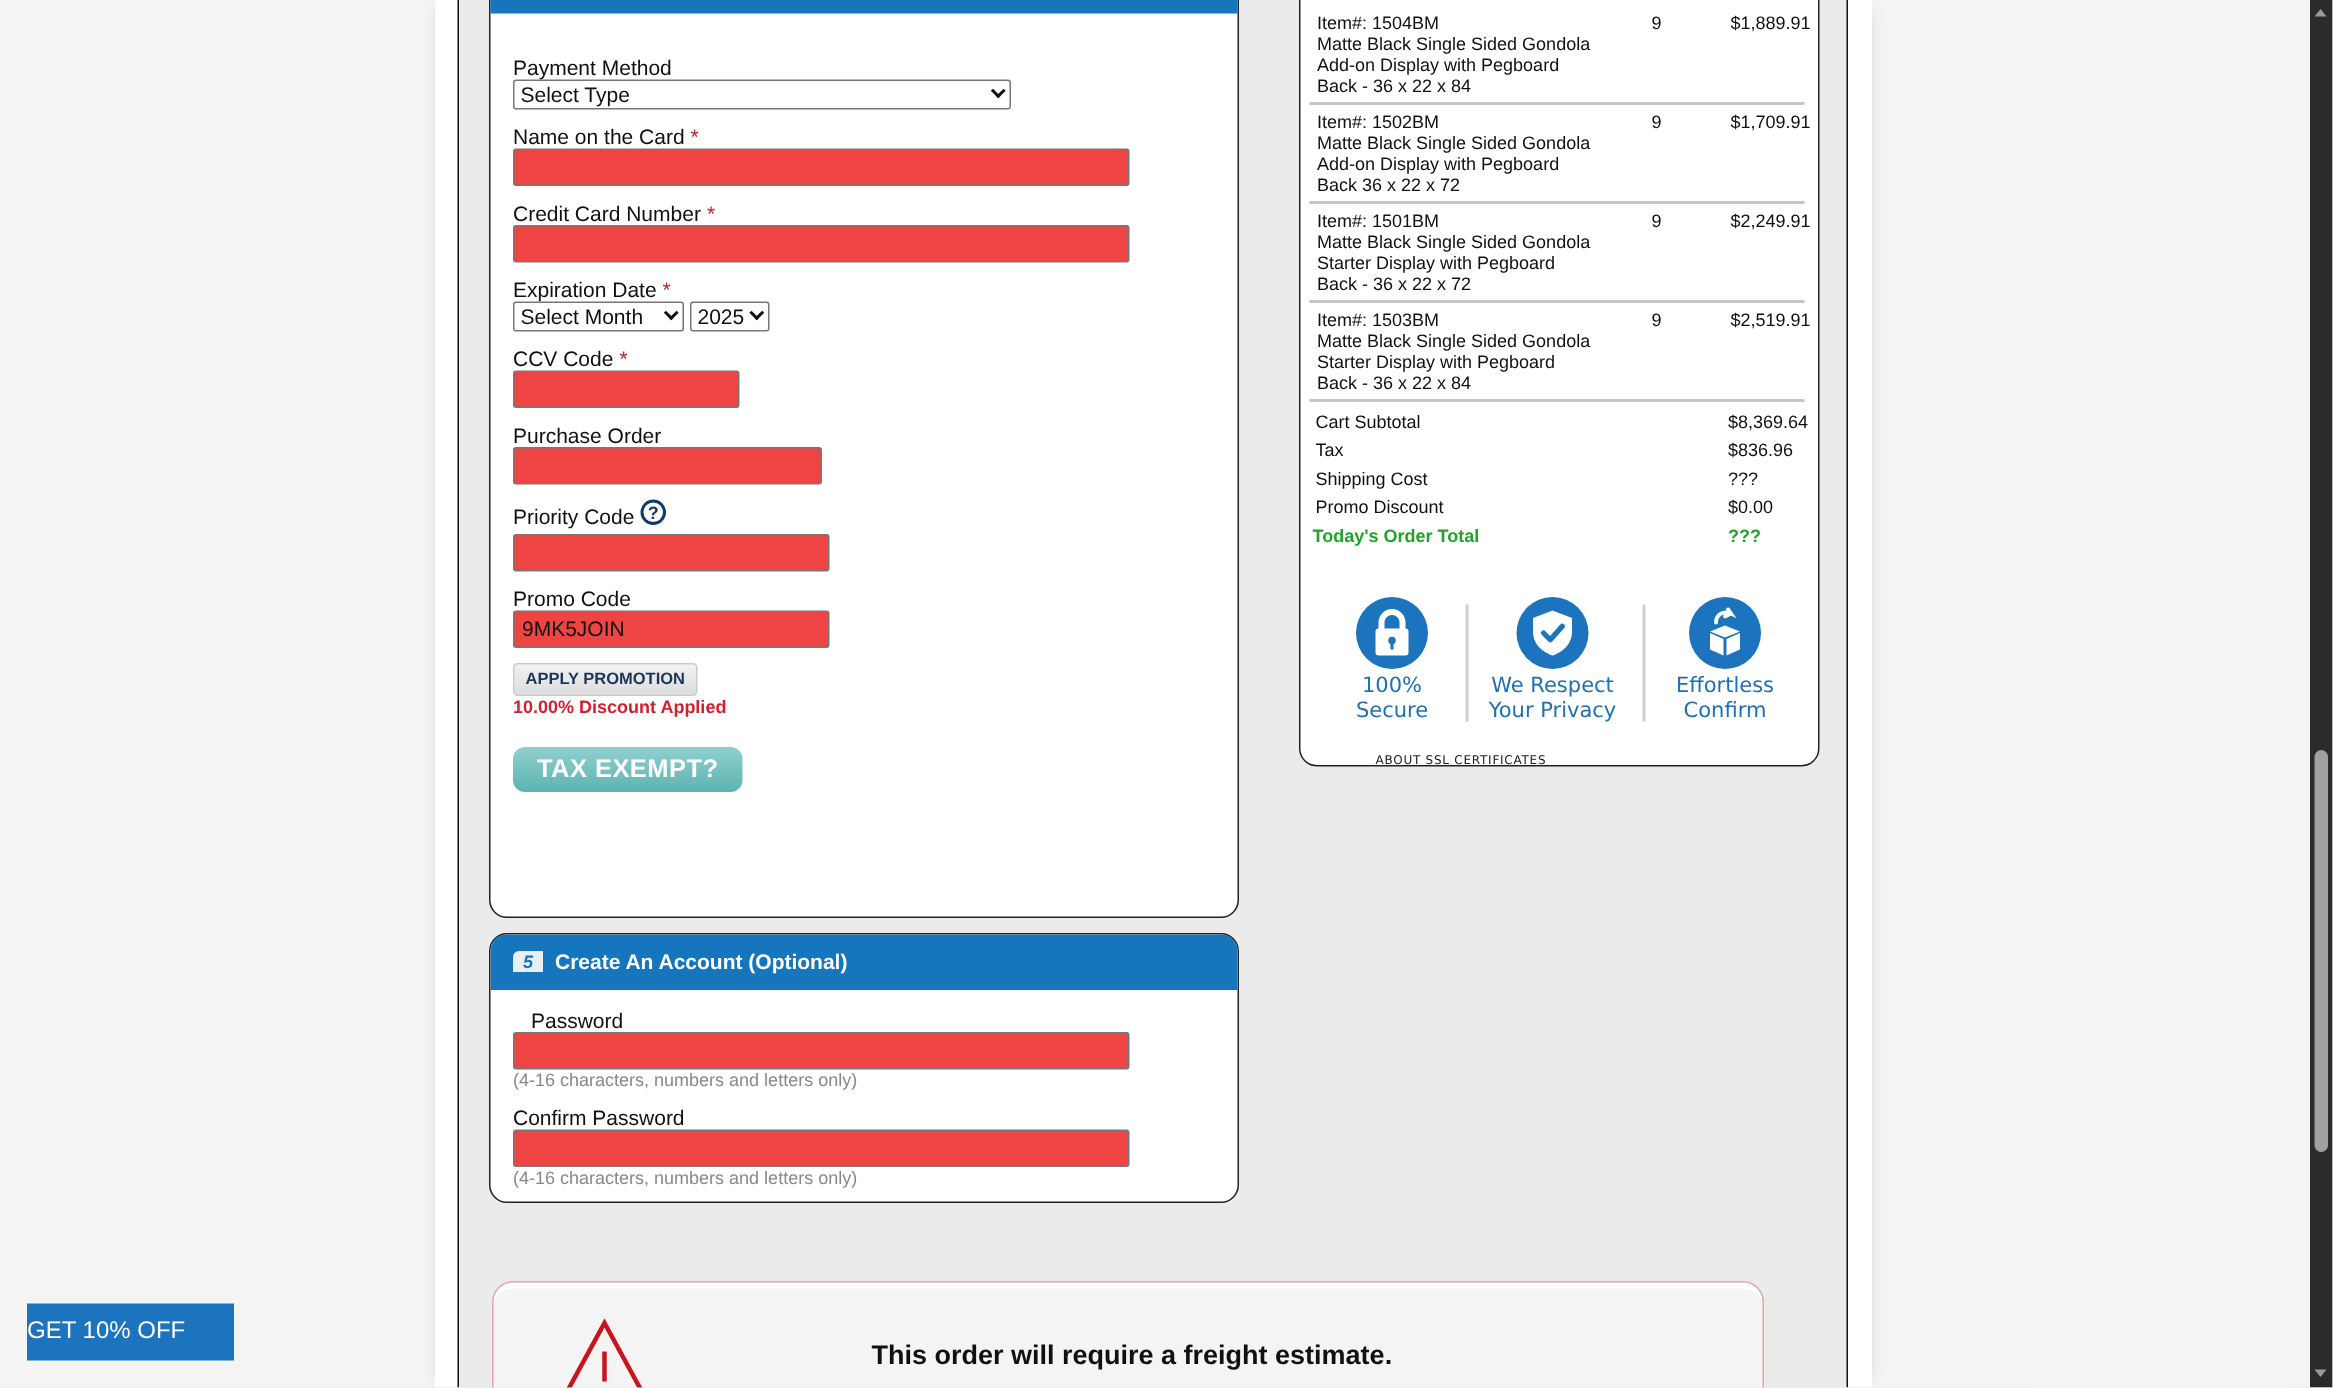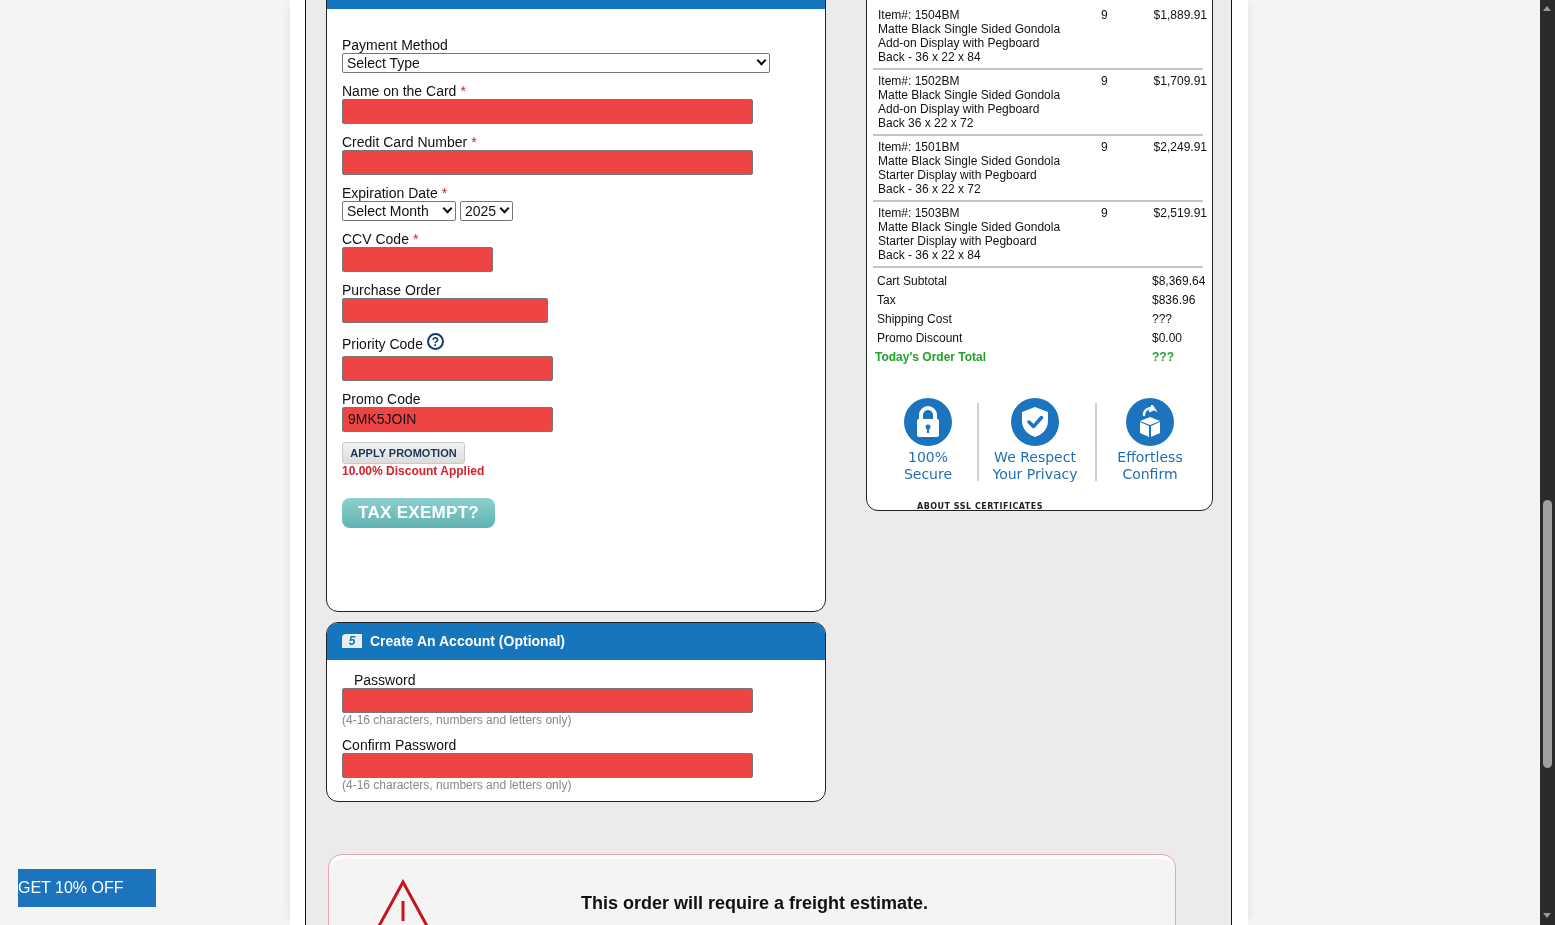--- a/index.html
+++ b/index.html
@@ -94,21 +94,21 @@
   .tot-row .val { position: absolute; left: 275px; }
   .tot-row.total { color: #1fa42a; font-weight: bold; left: 8px; }
   .tot-row.total .val { left: 277px; }
 
   .badge { position: absolute; top: 407px; width: 110px; text-align: center; color: #1f6fb4; font-size: 14px; line-height: 17px; font-family: "DejaVu Sans", sans-serif; }
   .badge .circle {
     width: 48px; height: 48px; margin: 0 auto 3px auto; border-radius: 50%; background: #1b74bd;
     display: flex; align-items: center; justify-content: center;
   }
   .vsep { position: absolute; top: 412px; width: 2px; height: 78px; background: #cfcfcf; }
-  .ssl-link { position: absolute; left: 50px; top: 511px; font-size: 8px; font-weight: bold; letter-spacing: 0.5px; color: #222; font-family: "DejaVu Sans", sans-serif; }
+  .ssl-link { position: absolute; left: 50px; top: 511px; font-size: 8px; font-weight: normal; letter-spacing: 0.5px; color: #222; font-family: "DejaVu Sans", sans-serif; }
 
   
   .freight {
     position: absolute; left: 328px; top: 854px; width: 848px; height: 100px;
     border: 1px solid #e8a6aa; border-radius: 14px; background: #f4f4f4;
     box-shadow: inset 0 4px 0 #fff;
   }
   .freight-text { position: absolute; left: 252px; top: 38px; font-size: 18px; font-weight: bold; color: #111; }
   .warn-icon { position: absolute; left: 42px; top: 24px; }
 
@@ -127,21 +127,21 @@
 </head>
 <body>
 
 <div class="page-outer"></div>
 <div class="page-inner"></div>
 
 <div class="panel panel-payment">
   <div class="panel-topbar"></div>
 
   <div class="field-label" style="top:46px;">Payment Method</div>
-  <div class="select" style="left:15px; top:62px; width:428px;">
+  <div class="select" style="left:15px; top:62px; width:332px;">
     <span>Select Type</span>
     <span class="chev"></span>
   </div>
 
   <div class="field-label" style="top:92px;"><span>Name on the Card</span><span class="req">*</span></div>
   <div class="text-input" style="top:108px; width:411px;"></div>
 
   <div class="field-label" style="top:143px;"><span>Credit Card Number</span><span class="req">*</span></div>
   <div class="text-input" style="top:159px; width:411px;"></div>
 

